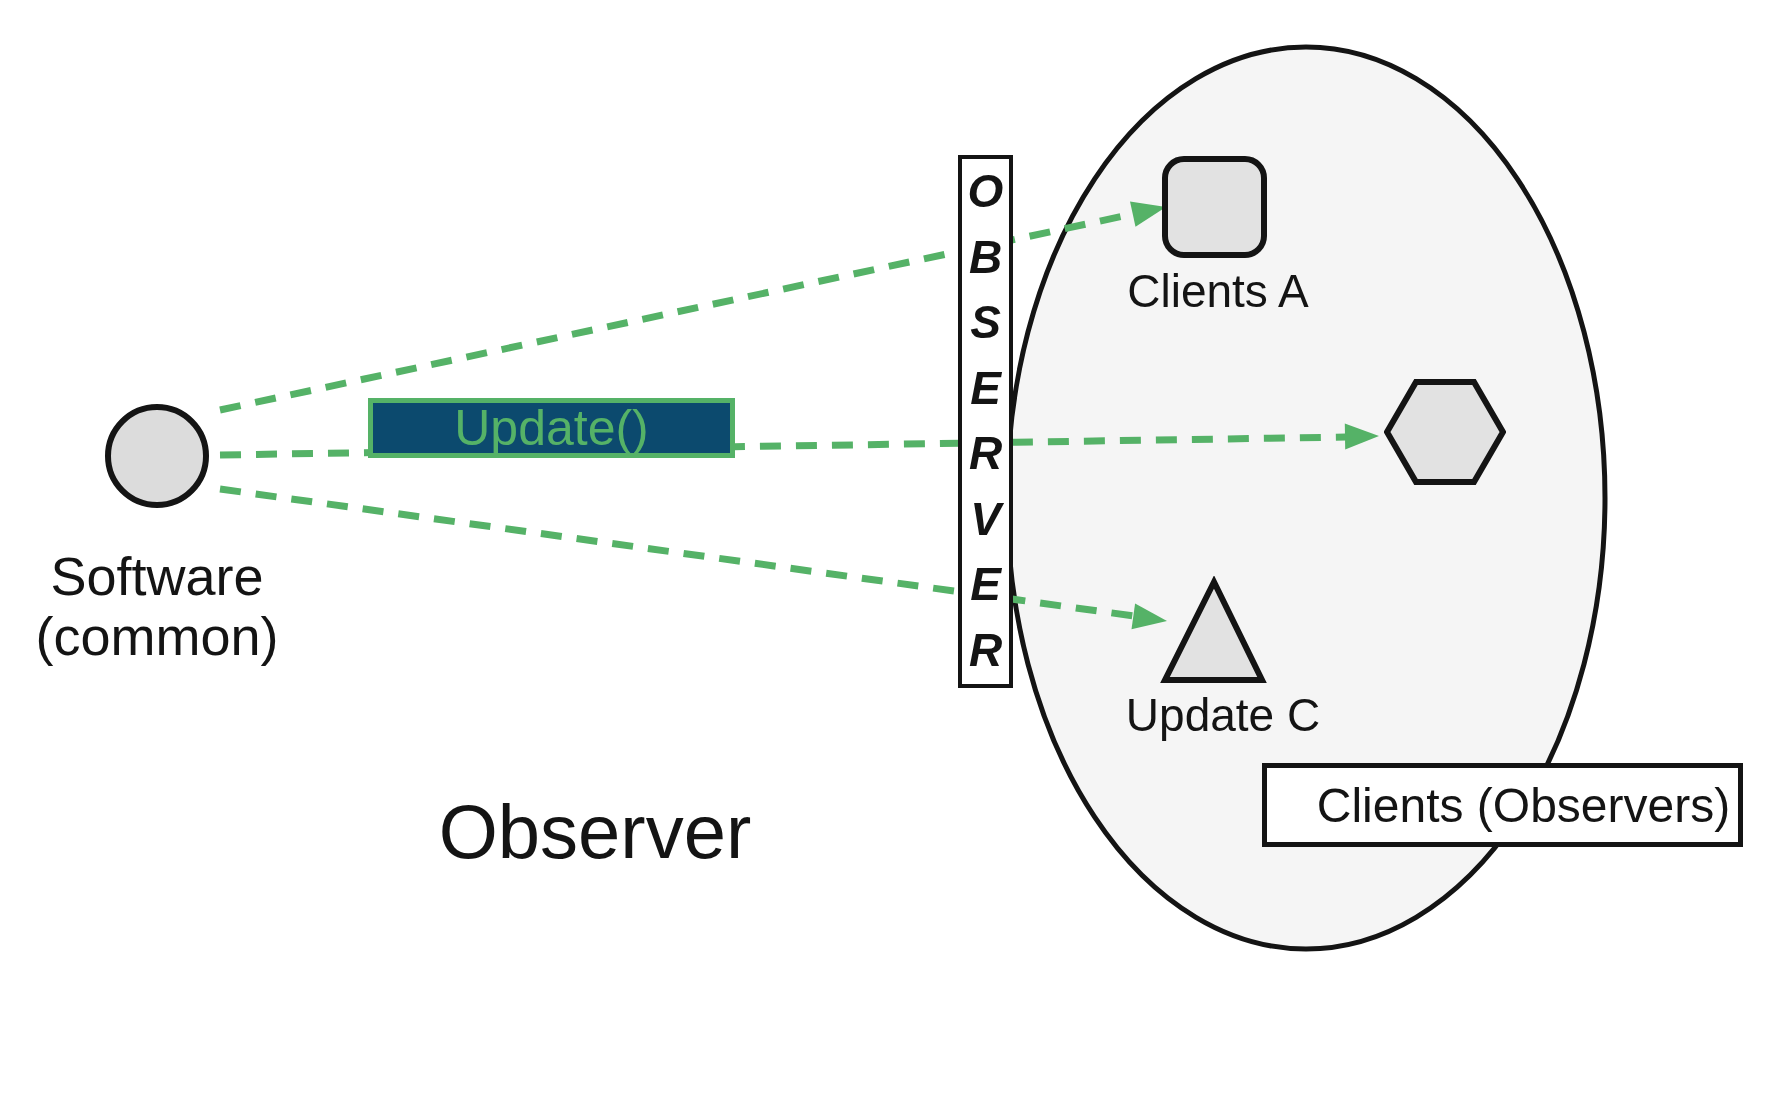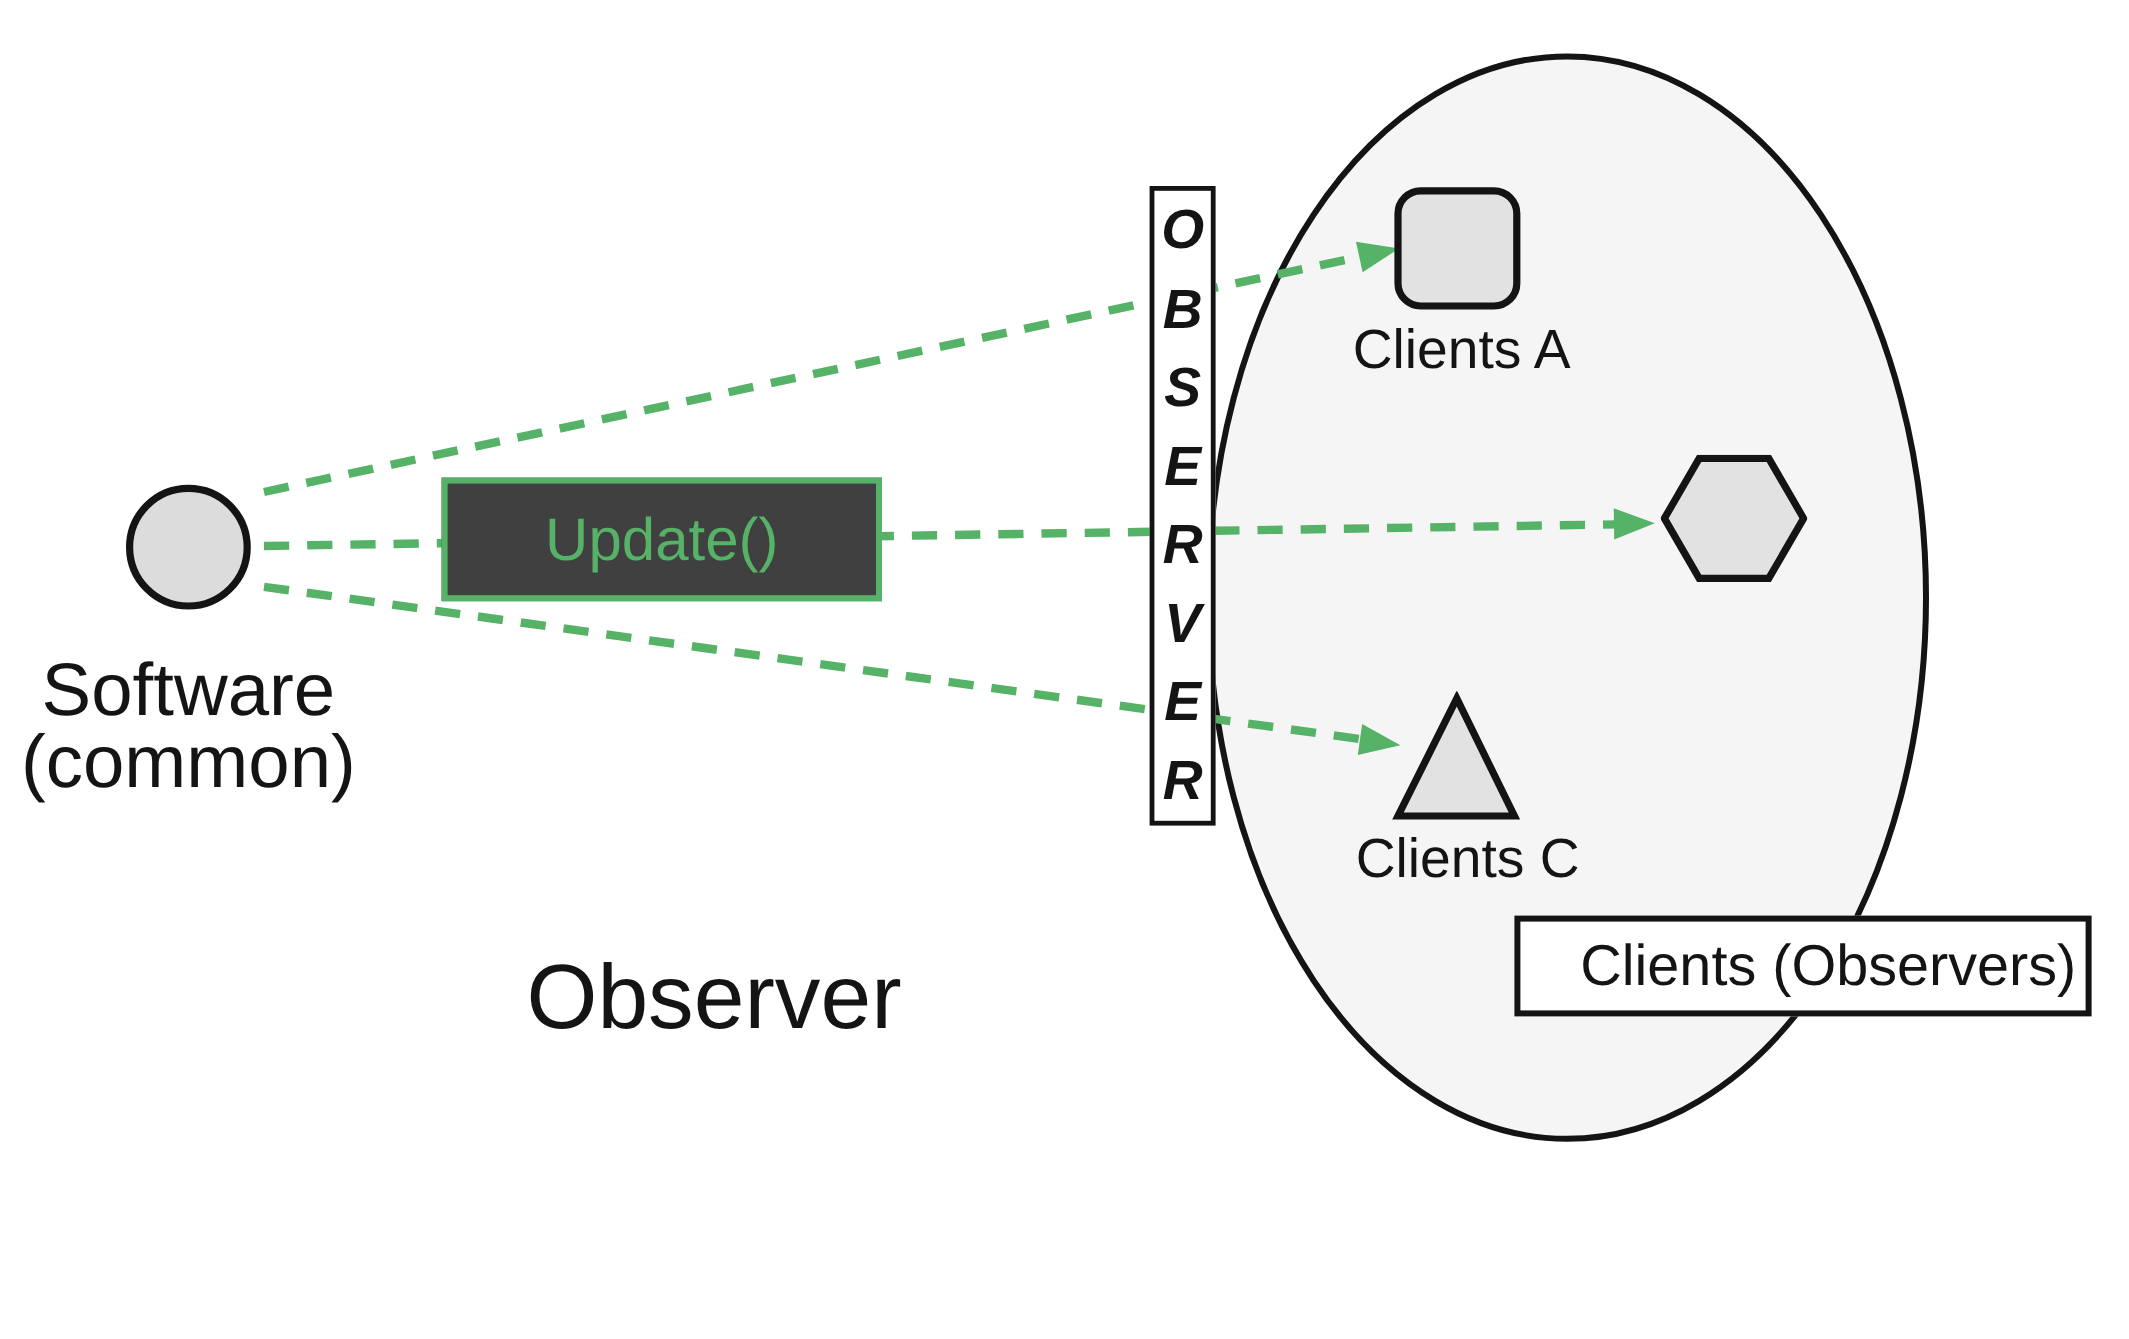--- a/index.html
+++ b/index.html
@@ -19,23 +19,23 @@
   .abs { position: absolute; }
   #main-svg {
     position: absolute;
     left: 0; top: 0;
     width: 1774px;
     height: 1116px;
   }
   
   .update-box {
     left: 368px; top: 398px;
-    width: 367px; height: 103px;
+    width: 367px; height: 60px;
     box-sizing: border-box;
-    background: #404040;
+    background: #0c4a6e;
     border: 5px solid var(--green);
     display: flex;
     align-items: center;
     justify-content: center;
     font-size: 50px;
     color: var(--green);
   }
   
   .observer-bar {
     left: 958px; top: 155px;
@@ -87,21 +87,21 @@
   .subject-circle {
     left: 105px; top: 404px;
     width: 92px; height: 92px;
     background: #dcdcdc;
     border: 6px solid #141414;
     border-radius: 50%;
   }
   .subject-label {
     left: 17px; top: 546px;
     width: 280px;
-    font-size: 62px;
+    font-size: 54px;
     line-height: 60px;
     text-align: center;
   }
   .caption {
     left: 320px; top: 782px;
     width: 550px;
     font-size: 76px;
     line-height: 99px;
     text-align: center;
   }
@@ -137,21 +137,21 @@
 
   <svg class="abs" style="left:1384px; top:379px;" width="122" height="106" xmlns="http://www.w3.org/2000/svg">
     <polygon points="3,53 32,3 90,3 119,53 90,103 32,103" fill="#e2e2e2" stroke="#141414" stroke-width="6"></polygon>
   </svg>
 
   <svg class="abs" style="left:1160px; top:576px;" width="110" height="110" xmlns="http://www.w3.org/2000/svg">
     <polygon points="54,6 5,104 102,104" fill="#e2e2e2" stroke="#141414" stroke-width="6"></polygon>
   </svg>
 
   <div id="client-a-label" class="abs shape-label">Clients A</div>
-  <div id="client-c-label" class="abs shape-label">Clients C</div>
+  <div id="client-c-label" class="abs shape-label">Update C</div>
 
   <div class="abs group-box">Clients (Observers)</div>
 
   <div class="abs subject-circle"></div>
 
   <div class="abs subject-label">
     <span>Software</span>
     <span>(common)</span>
   </div>
 

